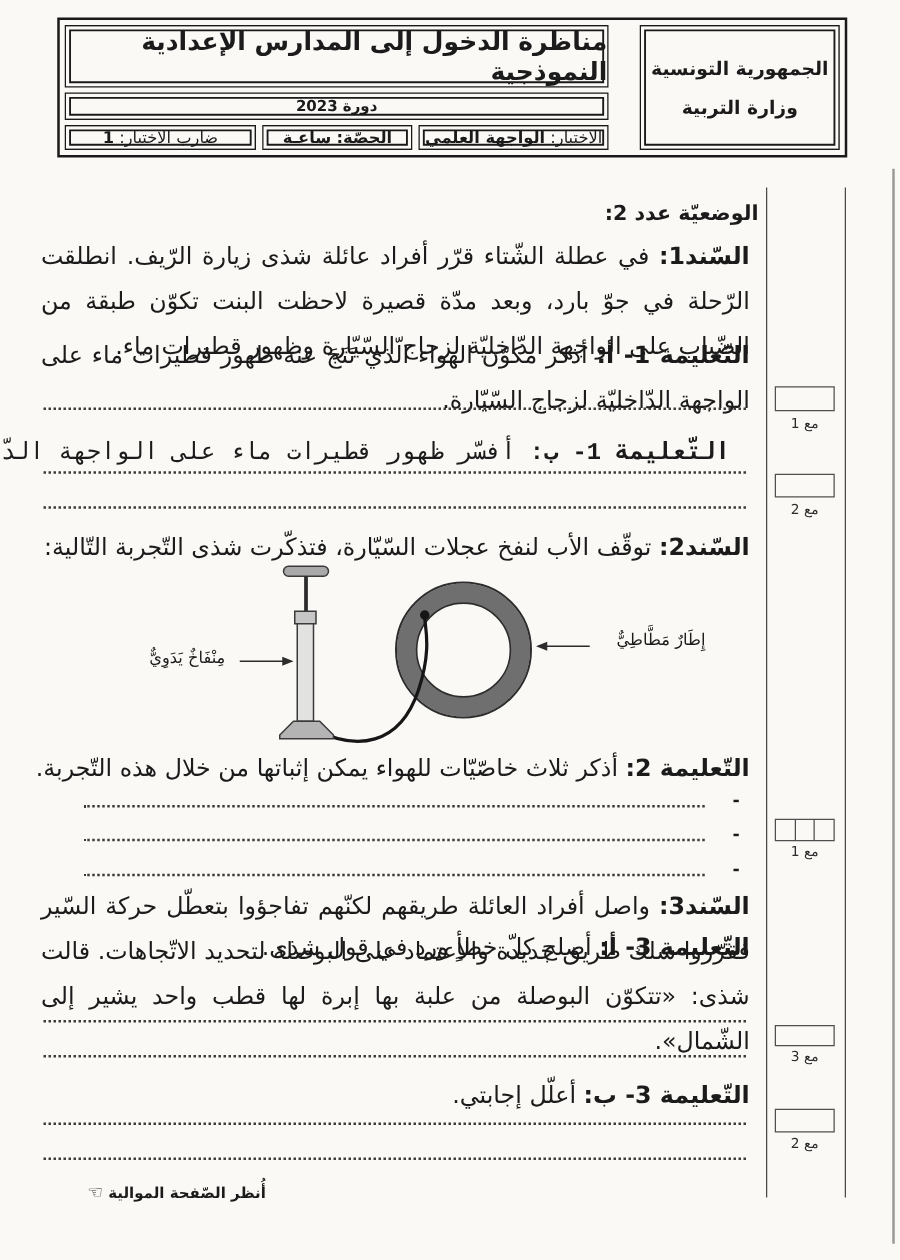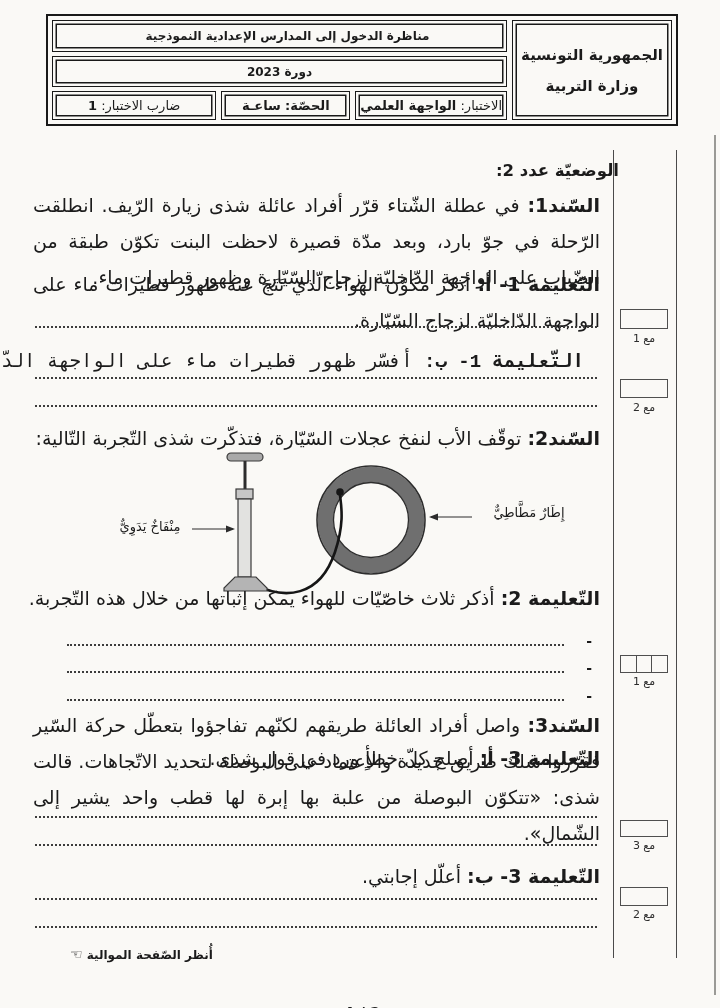--- a/index.html
+++ b/index.html
@@ -13,23 +13,23 @@
     position:absolute;top:14px;left:46px;width:632px;height:112px;
     border:2px solid #191919;box-sizing:border-box;
     display:flex;flex-direction:row;gap:5px;padding:4px;
   }
   .dbl{
     border:1.5px solid #191919;box-sizing:border-box;
     box-shadow:inset 0 0 0 2.5px #faf9f6, inset 0 0 0 4px #191919;
     display:flex;align-items:center;justify-content:center;
     background:#faf9f6;
   }
-  .ministry{width:160px;flex-direction:column;gap:13px;font-weight:800;font-size:15px;}
+  .ministry{width:160px;flex-direction:column;gap:13px;font-weight:800;font-size:15px;margin-left:20px;}
   .hdr-left{flex:1;display:flex;flex-direction:column;gap:4px;}
-  .hdr-row1{flex:1.05;font-weight:800;font-size:12px;padding-left:16px;}
+  .hdr-row1{flex:1.05;font-weight:800;font-size:20px;padding-left:16px;}
   .hdr-row2{flex:1;font-weight:800;font-size:12px;}
   .hdr-row3{flex:1;display:flex;flex-direction:row;gap:5px;}
   .hdr-cell{font-size:13px;padding:0 4px;white-space:nowrap;}
   .c-exam{flex:1.18;}
   .c-dur{flex:1;}
   .c-coef{flex:1.3;}
   .hdr-cell b{font-weight:800;}
   
   .abs{position:absolute;}
   .sec-title{font-size:16.5px;font-weight:800;}
@@ -89,21 +89,21 @@
         <div class="dbl hdr-cell c-dur">
           <b>الحصّة:</b>&nbsp;<b>ساعـة</b>
         </div>
         <div class="dbl hdr-cell c-coef">
           <span>ضارب الاختبار:</span>&nbsp;<b>1</b>
         </div>
       </div>
     </div>
   </div>
 
-  <div class="abs sec-title" style="top:161px;right:101px;">الوضعيّة عدد 2:</div>
+  <div class="abs sec-title" style="top:161px;right:113px;">الوضعيّة عدد 2:</div>
 
   <div class="abs para" style="top:187px;right:120px;">
     <span class="lbl">السّند1:</span>
     <span>في عطلة الشّتاء قرّر أفراد عائلة شذى زيارة الرّيف. انطلقت الرّحلة في جوّ بارد، وبعد مدّة قصيرة لاحظت البنت تكوّن طبقة من الضّباب على الواجهة الدّاخليّة لزجاج السّيّارة وظهور قطيرات ماء.</span>
   </div>
 
   <div class="abs para" style="top:266px;right:120px;">
     <span class="lbl">التّعليمة 1- أ:</span>
     <span>أذكر مكوّن الهواء الّذي نَتَجَ عنه ظهور قطيرات ماء على الواجهة الدّاخليّة لزجاج السّيّارة.</span>
   </div>
@@ -147,21 +147,21 @@
       <polygon points="140,82 131,78.4 131,85.6" fill="#2c2c2c" stroke="none"></polygon>
     </g>
     <g stroke="#2c2c2c" stroke-width="1.2">
       <line x1="377" y1="70" x2="336" y2="70"></line>
       <polygon points="334,70 343,66.4 343,73.6" fill="#2c2c2c" stroke="none"></polygon>
     </g>
   </svg>
   <div class="abs fig-label" style="top:518px;left:106px;width:88px;">مِنْفَاخٌ يَدَوِيٌّ</div>
   <div class="abs fig-label" style="top:504px;left:474px;width:110px;">إِطَارٌ مَطَّاطِيٌّ</div>
 
-  <div class="abs para one-line" style="top:580px;right:120px;">
+  <div class="abs para one-line" style="top:597px;right:120px;">
     <span class="lbl">التّعليمة 2:</span>
     <span>أذكر ثلاث خاصّيّات للهواء يمكن إثباتها من خلال هذه التّجربة.</span>
   </div>
 
   <div class="abs dashline" style="top:631px;right:120px;">
     <span class="dash">-</span>
     <div class="dots2"></div>
   </div>
   <div class="abs dashline" style="top:658px;right:120px;">
     <span class="dash">-</span>

